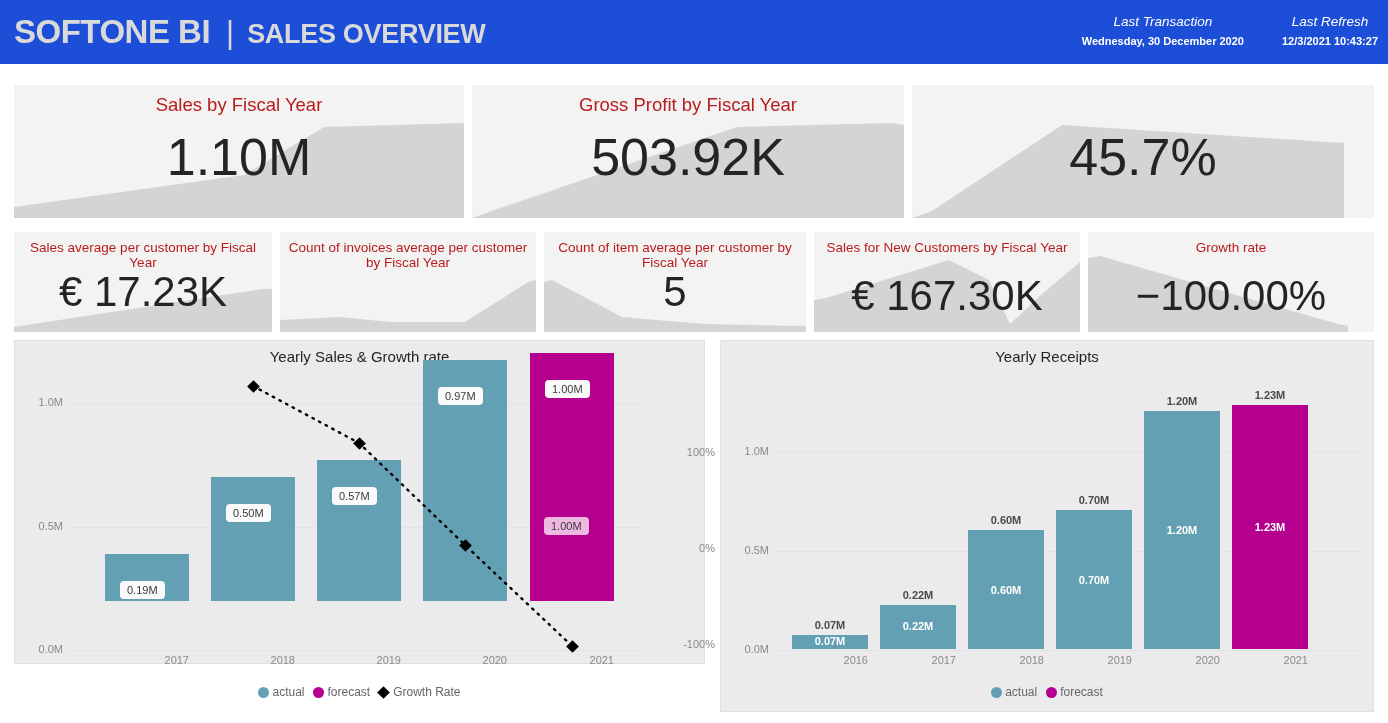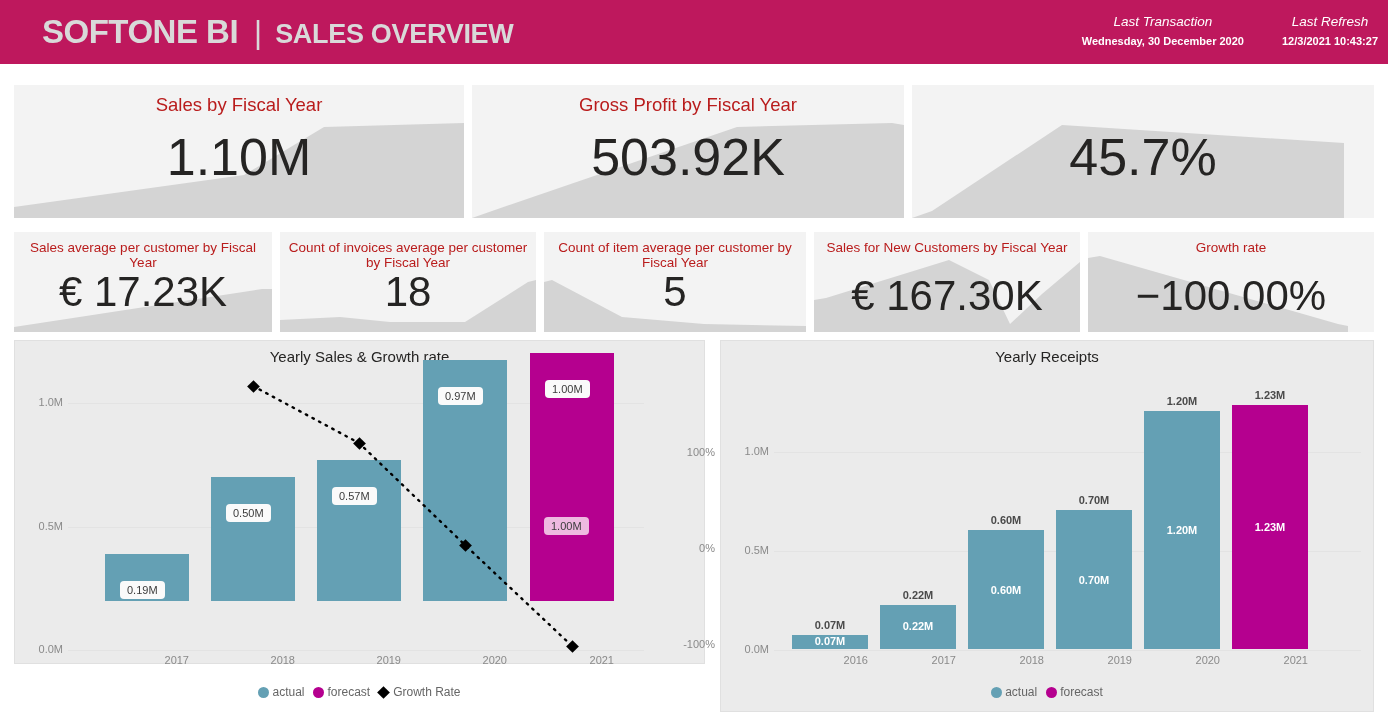--- a/index.html
+++ b/index.html
@@ -7,22 +7,22 @@
     width: 1388px; height: 723px;
     background: #ffffff;
     font-family: "Liberation Sans", sans-serif;
     overflow: hidden;
   }
 
   
   .header {
     position: absolute; left: 0; top: 0;
     width: 1388px; height: 64px;
-    background: #be185d;
-    display: flex; align-items: center; padding-left: 28px;
+    background: #1d4ed8;
+    display: flex; align-items: center;
   }
   .brand {
     display: flex; align-items: baseline;
     margin-left: 14px;
     white-space: nowrap;
   }
   .brand-main {
     font-size: 33px; font-weight: bold; color: #d9d9d9;
     letter-spacing: -0.5px;
   }
@@ -186,21 +186,20 @@
   </svg>
   <div class="card-title">Sales average per customer by Fiscal Year</div>
   <div class="card-value">€ 17.23K</div>
 </div>
 
 <div class="card r2" style="left:280px; width:256px;">
   <svg class="spark" viewBox="0 0 256 100" preserveAspectRatio="none">
     <path d="M0,100 L0,88 L60,85 L110,90 L185,90 L248,50 L256,48 L256,100 Z" fill="#d4d4d4"></path>
   </svg>
   <div class="card-title">Count of invoices average per customer by Fiscal Year</div>
-  <div class="card-value">18</div>
 </div>
 
 <div class="card r2" style="left:544px; width:262px;">
   <svg class="spark" viewBox="0 0 262 100" preserveAspectRatio="none">
     <path d="M0,100 L0,50 L8,48 L78,85 L160,92 L262,94 L262,100 Z" fill="#d4d4d4"></path>
   </svg>
   <div class="card-title">Count of item average per customer by Fiscal Year</div>
   <div class="card-value">5</div>
 </div>
 

